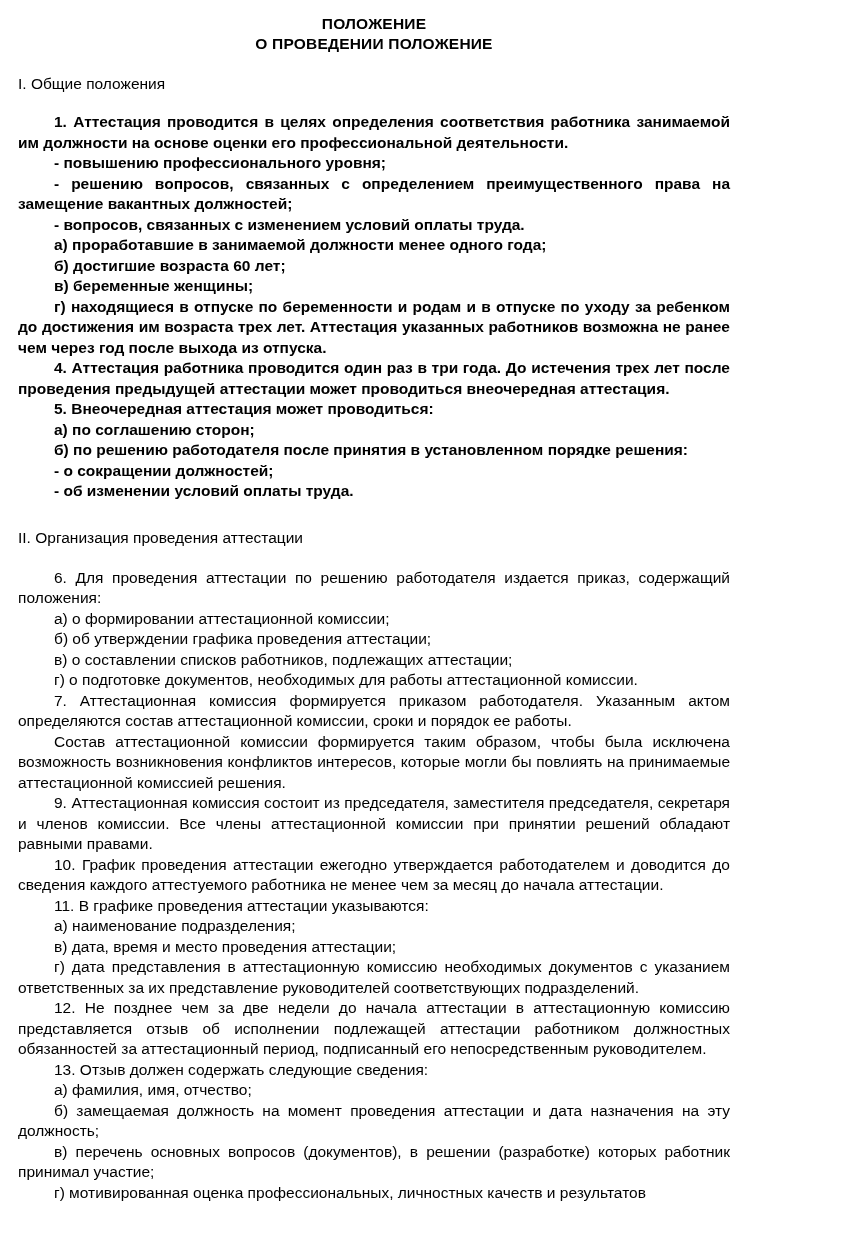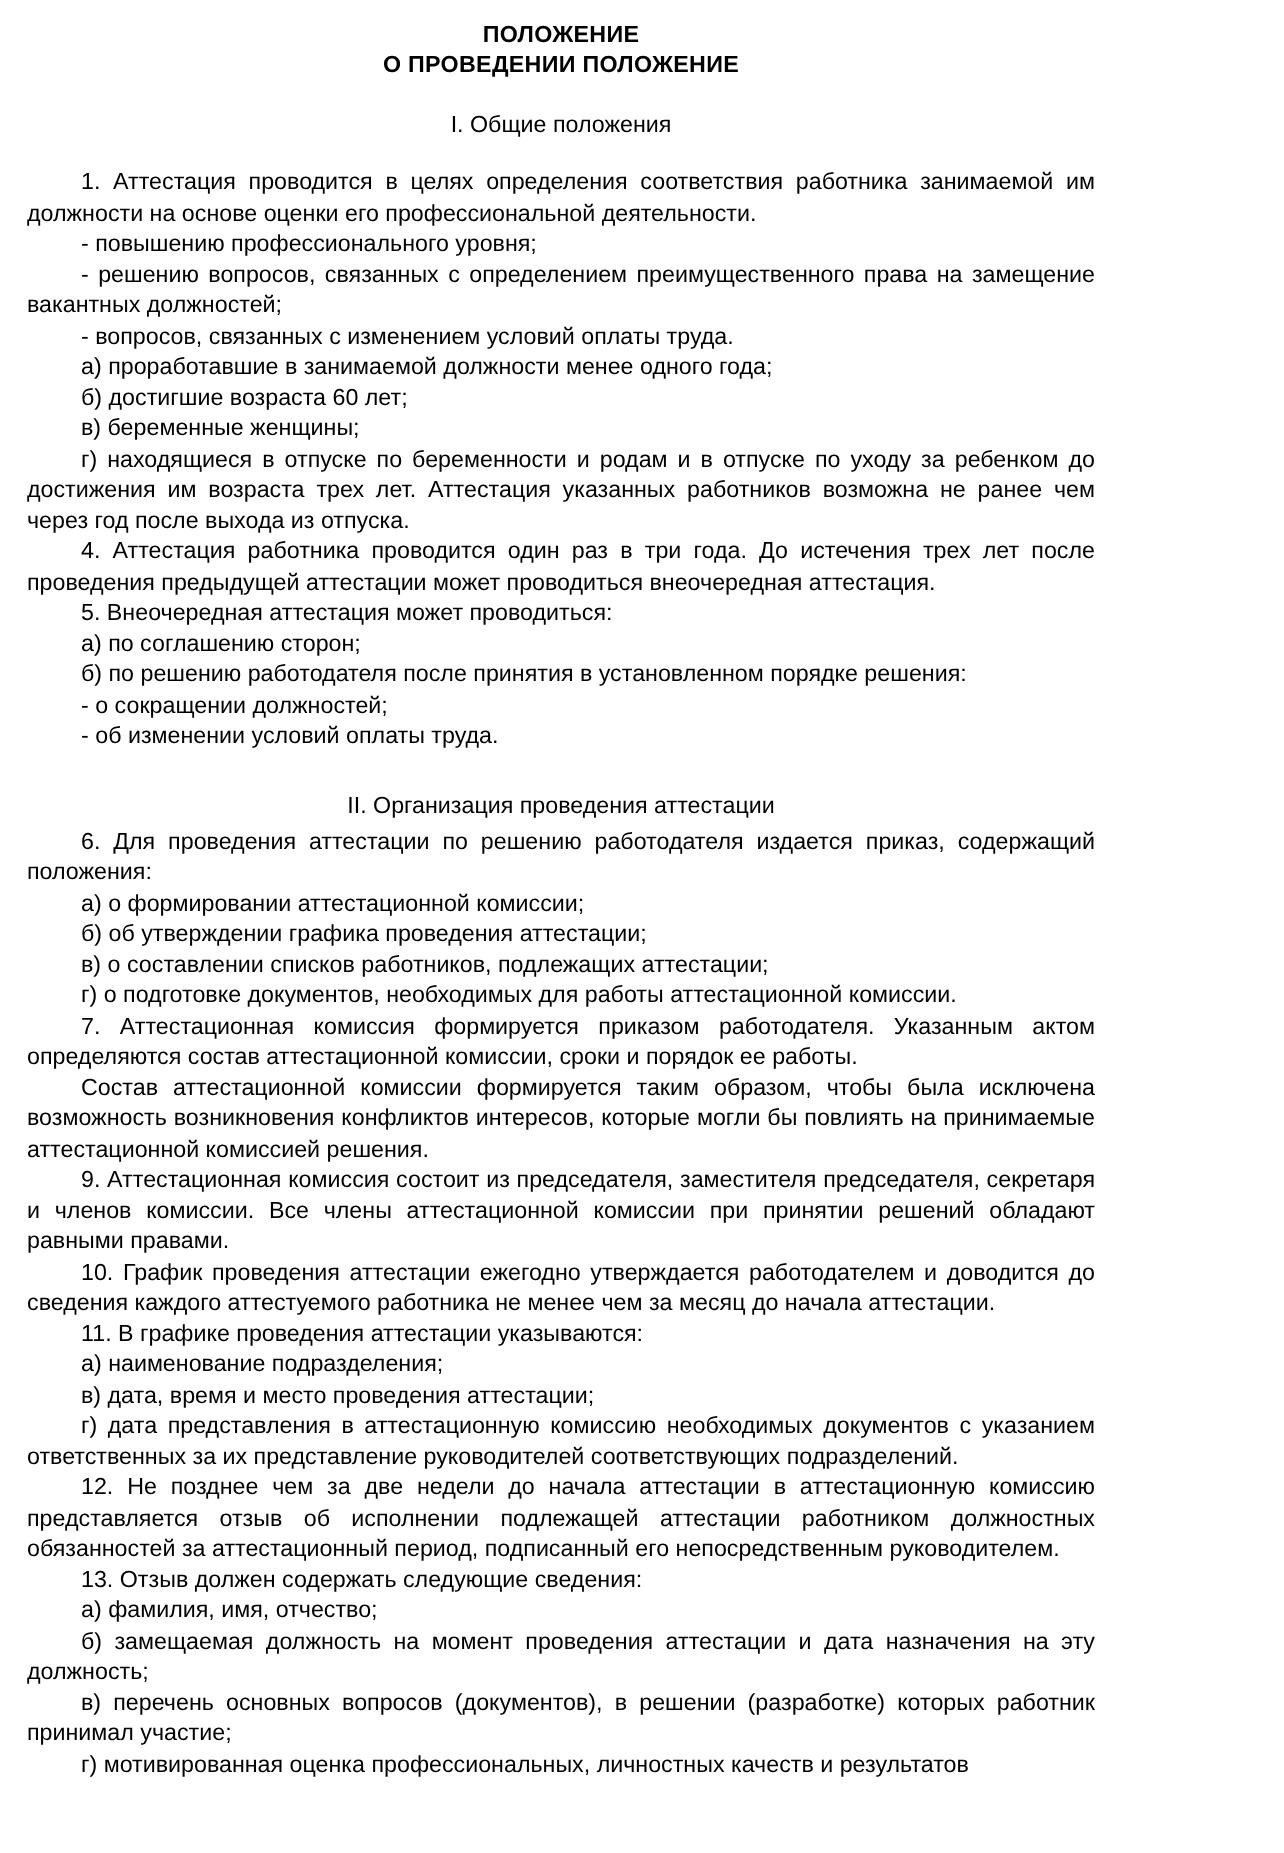--- a/index.html
+++ b/index.html
@@ -24,42 +24,43 @@
     text-align: center;
     font-weight: bold;
     font-size: 15.5px;
     line-height: 20px;
     letter-spacing: 0.2px;
   }
   .doc-title .line {
     display: block;
   }
   .section-heading {
-    text-align: center;
+    text-align: left;
     font-size: 15.5px;
     line-height: 20px;
     margin-top: 20px;
     margin-bottom: 6px;
   }
   .section-heading.second {
     margin-top: 26px;
-    margin-bottom: 4px;
+    margin-bottom: 20px;
   }
   p.para {
     margin: 0;
     font-size: 15.5px;
     line-height: 20.5px;
     text-align: justify;
     text-indent: 0;
   }
   p.para.indent {
     text-indent: 36px;
   }
   .block-top-gap {
     margin-top: 18px;
+    font-weight: bold;
   }
 </style>
 </head>
 <body>
 
 <div class="page">
 
   <div class="doc-title">
     <span class="line">ПОЛОЖЕНИЕ</span>
     <span class="line">О ПРОВЕДЕНИИ ПОЛОЖЕНИЕ</span>

